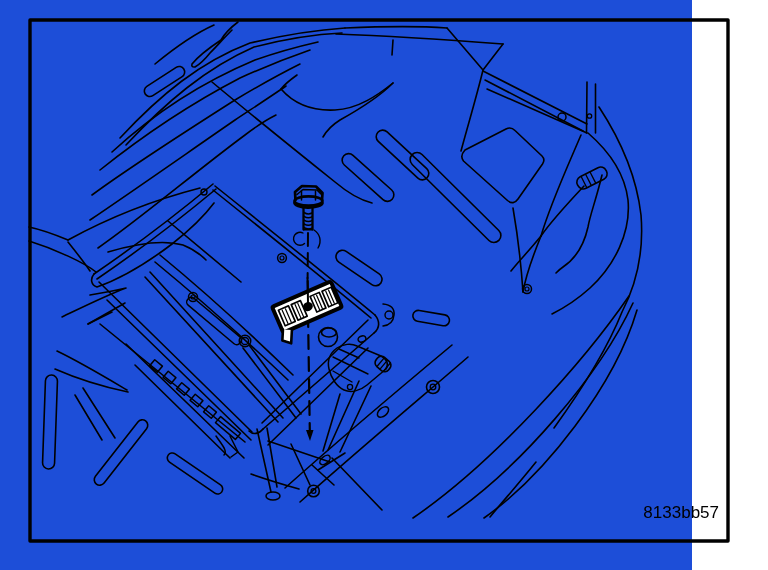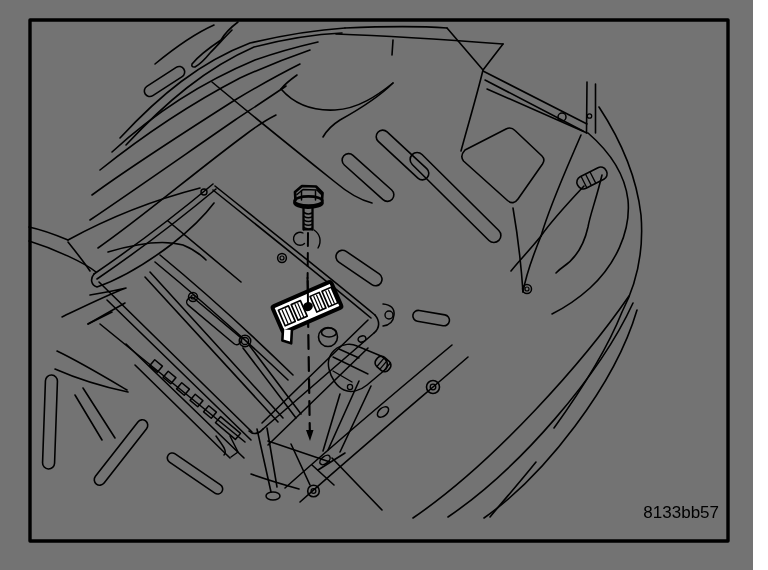--- a/index.html
+++ b/index.html
@@ -1,16 +1,16 @@
 <!DOCTYPE html>
 <html><head>
 <meta charset="utf-8">
 <style>
   html,body{margin:0;padding:0;background:#ffffff;}
-  .page{width:753px;height:570px;position:relative;background:#737373;font-family:"Liberation Sans", sans-serif;}
+  .page{width:692px;height:570px;position:relative;background:#1d4ed8;font-family:"Liberation Sans", sans-serif;}
   svg{position:absolute;left:0;top:0;}
 </style>
 </head>
 <body>
 <div class="page">
 <svg width="768" height="570" viewBox="0 0 768 570" fill="none" stroke="#000" stroke-width="1.6" stroke-linecap="round" stroke-linejoin="round">
 
 <g>
 <rect x="30" y="20" width="698" height="521" fill="none" stroke="#000" stroke-width="3.4"></rect>
 </g>

